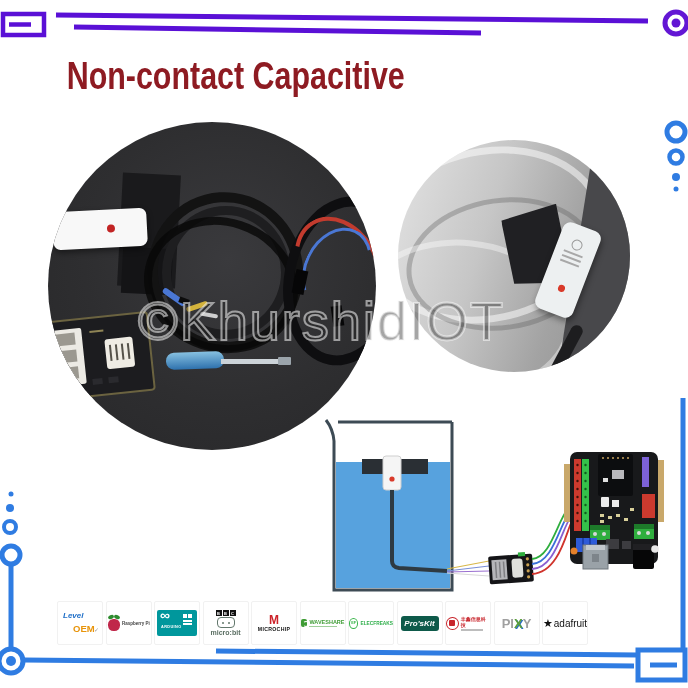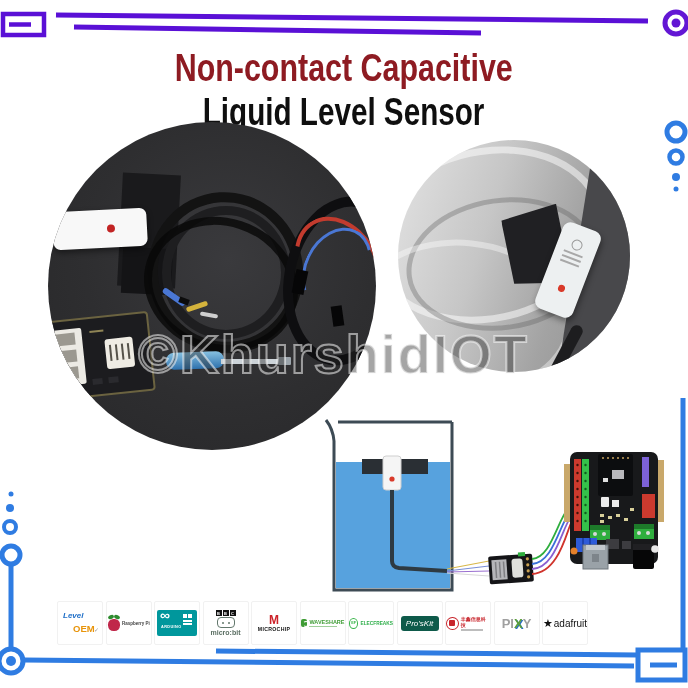--- a/index.html
+++ b/index.html
@@ -1,32 +1,32 @@
 <!DOCTYPE html>
 <html><head>
 <meta charset="utf-8">
 <style>
   html,body{margin:0;padding:0;background:#fff;}
   .stage{position:relative;width:688px;height:688px;background:#ffffff;overflow:hidden;
          font-family:"Liberation Sans",sans-serif;}
   .abs{position:absolute;}
   svg.layer{position:absolute;left:0;top:0;pointer-events:none;}
-  .title-wrap{left:19px;top:0;width:650px;text-align:center;}
+  .title-wrap{left:19px;top:8px;width:650px;text-align:left;}
   .title-line{display:inline-block;font-weight:bold;transform:scaleX(0.78);transform-origin:center;
               white-space:nowrap;letter-spacing:0px;line-height:1;}
   .t1{font-size:39px;color:#8e1b22;margin-top:48px;}
   .t2{font-size:38px;color:#0f0f0f;margin-top:6px;}
   .photo-circle{border-radius:50%;overflow:hidden;}
   .left-photo{left:48px;top:122px;width:328px;height:328px;
               background:radial-gradient(circle at 55% 42%, #3a3a3d 0%, #2e2e30 55%, #272729 100%);}
   .right-photo{left:398px;top:140px;width:232px;height:232px;
                background:linear-gradient(108deg,#e3e3e3 0%,#c6c6c6 38%,#a3a3a3 68%,#8d8d8d 100%);}
-  .watermark{left:138px;top:290px;font-size:54px;font-weight:bold;letter-spacing:2px;
+  .watermark{left:138px;top:290px;font-size:54px;font-weight:normal;letter-spacing:2px;
              color:rgba(40,40,40,0.42);-webkit-text-stroke:2px rgba(250,250,250,0.55);
-             z-index:30;white-space:nowrap;margin-top:33px;}
+             z-index:30;white-space:nowrap;}
   .logo-row{left:57px;top:601px;display:flex;gap:2.5px;z-index:5;}
   .tile{width:46px;height:44px;background:#fff;border:1px solid #f1f1f1;border-radius:2px;
         position:relative;display:flex;flex-direction:column;align-items:center;justify-content:center;
         box-sizing:border-box;overflow:hidden;}
   .ring{border-radius:50%;position:absolute;}
 </style>
 </head>
 <body>
 
 <div class="stage">
@@ -79,21 +79,20 @@
     <line x1="683" y1="398" x2="683" y2="652" stroke="#2f7ce2" stroke-width="5"></line>
 
     <g stroke="#2f7ce2" fill="none" stroke-width="5">
       <rect x="638" y="650" width="47" height="30"></rect>
       <line x1="650" y1="665" x2="677" y2="665"></line>
     </g>
   </svg>
 
   <div class="abs title-wrap">
     <div><span class="title-line t1">Non-contact Capacitive</span></div>
-    <div><span class="title-line t2">Liquid Level Sensor</span></div>
   </div>
 
   <div class="abs photo-circle left-photo">
 
     <div class="abs" style="left:72px;top:52px;width:58px;height:113px;background:#1a1a1c;transform:rotate(3deg);"></div>
     <div class="abs" style="left:74px;top:126px;width:50px;height:46px;background:#141416;transform:rotate(3deg);"></div>
 
     <div class="abs" style="left:5px;top:88px;width:94px;height:38px;background:#f8f8f8;border-radius:7px;
                 transform:rotate(-3deg);box-shadow:0 3px 6px rgba(0,0,0,.45);">
       <div class="abs" style="left:54px;top:15px;width:8px;height:8px;border-radius:50%;background:#c22424;"></div>
@@ -329,21 +328,21 @@
     </div>
 
     <div class="tile" style="flex-direction:row;gap:2px;">
       <span style="width:11px;height:11px;border:1.8px solid #39b54a;border-radius:50%;color:#39b54a;
                    font-size:3.8px;font-weight:bold;display:flex;align-items:center;justify-content:center;box-sizing:border-box;">EF</span>
       <span style="font-size:4.8px;font-weight:bold;color:#2fae4a;">ELECFREAKS</span>
     </div>
 
     <div class="tile">
       <div style="width:38px;height:15px;background:#0e5a4a;border-radius:3px;display:flex;align-items:center;justify-content:center;">
-        <span style="font-style:italic;font-weight:normal;font-size:8px;color:#fff;">Pro'sKit</span>
+        <span style="font-style:italic;font-weight:bold;font-size:8px;color:#fff;">Pro'sKit</span>
       </div>
     </div>
 
     <div class="tile" style="flex-direction:row;gap:2px;">
       <div style="width:13px;height:13px;border:1.5px solid #c8252c;border-radius:50%;display:flex;align-items:center;justify-content:center;box-sizing:border-box;">
         <span style="width:6px;height:6px;background:#c8252c;border-radius:1px;display:block;"></span>
       </div>
       <div style="display:flex;flex-direction:column;gap:1.5px;align-items:flex-start;">
         <span style="font-size:5px;font-weight:bold;color:#c8252c;">丰鑫信息科技</span>
         <span style="width:22px;height:1.5px;background:#bdbdbd;display:block;"></span>

